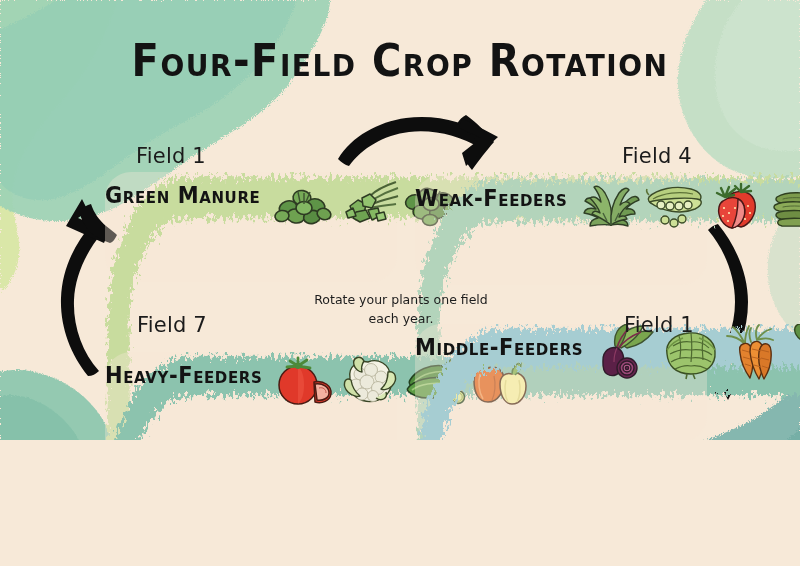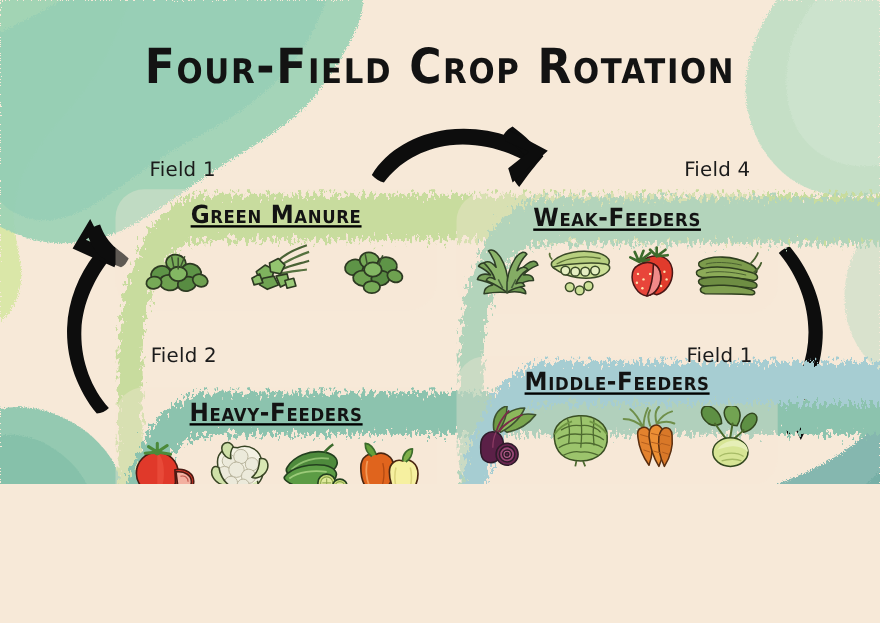--- a/index.html
+++ b/index.html
@@ -30,21 +30,21 @@
     color:#131313;
     font-variant:small-caps;
     transform:scaleY(1.1);
     z-index:6;
   }
 
   
   .field-label {
     position:absolute;
     font-family:"DejaVu Sans", sans-serif;
-    font-size:18px;
+    font-size:21px;
     color:#1b1b1b;
     letter-spacing:.2px;
     z-index:6;
     white-space:nowrap;
   }
   .fl1 { left:136px; top:144px; }
   .fl2 { left:622px; top:144px; }
   .fl3 { left:624px; top:313px; }
   .fl4 { left:137px; top:313px; }
 
@@ -52,23 +52,22 @@
   .field-box {
     position:absolute;
     border-radius:26px;
     z-index:5;
     background:rgba(247,233,216,0.35);
   }
   .field-box .inner {
     position:absolute; inset:0;
     border-radius:22px;
     display:flex;
-    flex-direction:column;
-    align-items:center;
-    text-decoration:underline;
+    flex-direction:row;
+    align-items:flex-start;
   }
   .box-title {
     font-family:"DejaVu Sans", sans-serif;
     font-size:21px;
     font-weight:700;
     color:#131313;
     font-variant:small-caps;
     letter-spacing:.6px;
     margin-top:11px;
     transform:scaleY(1.08);
@@ -185,25 +184,29 @@
       <path d="M88,376 C70,354 60,326 61,298 C62,270 74,244 92,224
                C96,226 99,229 102,233 C86,252 75,276 74,300 C73,326 82,352 99,371
                C96,374 92,376 88,376 Z"></path>
       <path d="M104,243 L66,226 L82,199 L88,211 L78,218 L109,231 Z"></path>
       <path d="M110,243 C104,241 97,237 91,233 C85,227 81,219 79,211
                C83,207 87,205 91,204 C94,213 99,220 106,226 C111,230 115,233 117,235
                C115,239 113,242 110,243 Z"></path>
     </g>
   </svg>
 
+  <div class="center-note">
+    <div>Rotate your plants one field</div>
+    <div>each year.</div>
+  </div>
 
   <div class="field-label fl1">Field 1</div>
   <div class="field-label fl2">Field 4</div>
   <div class="field-label fl3">Field 1</div>
-  <div class="field-label fl4">Field 2</div>
+  <div class="field-label fl4">Field 7</div>
 
   <div class="field-box" id="box1">
     <svg class="bg-layer" viewBox="0 0 292 110" preserveAspectRatio="none">
       <rect x="5" y="5" width="282" height="100" rx="24" ry="24" fill="none" stroke="#c8dc9e" stroke-width="8" stroke-linecap="round" filter="url(#grain)"></rect>
     </svg>
     <div class="inner">
       <div class="box-title">Green Manure</div>
       <div class="crop-row">
 
         <svg class="crop" viewBox="0 0 64 58">

